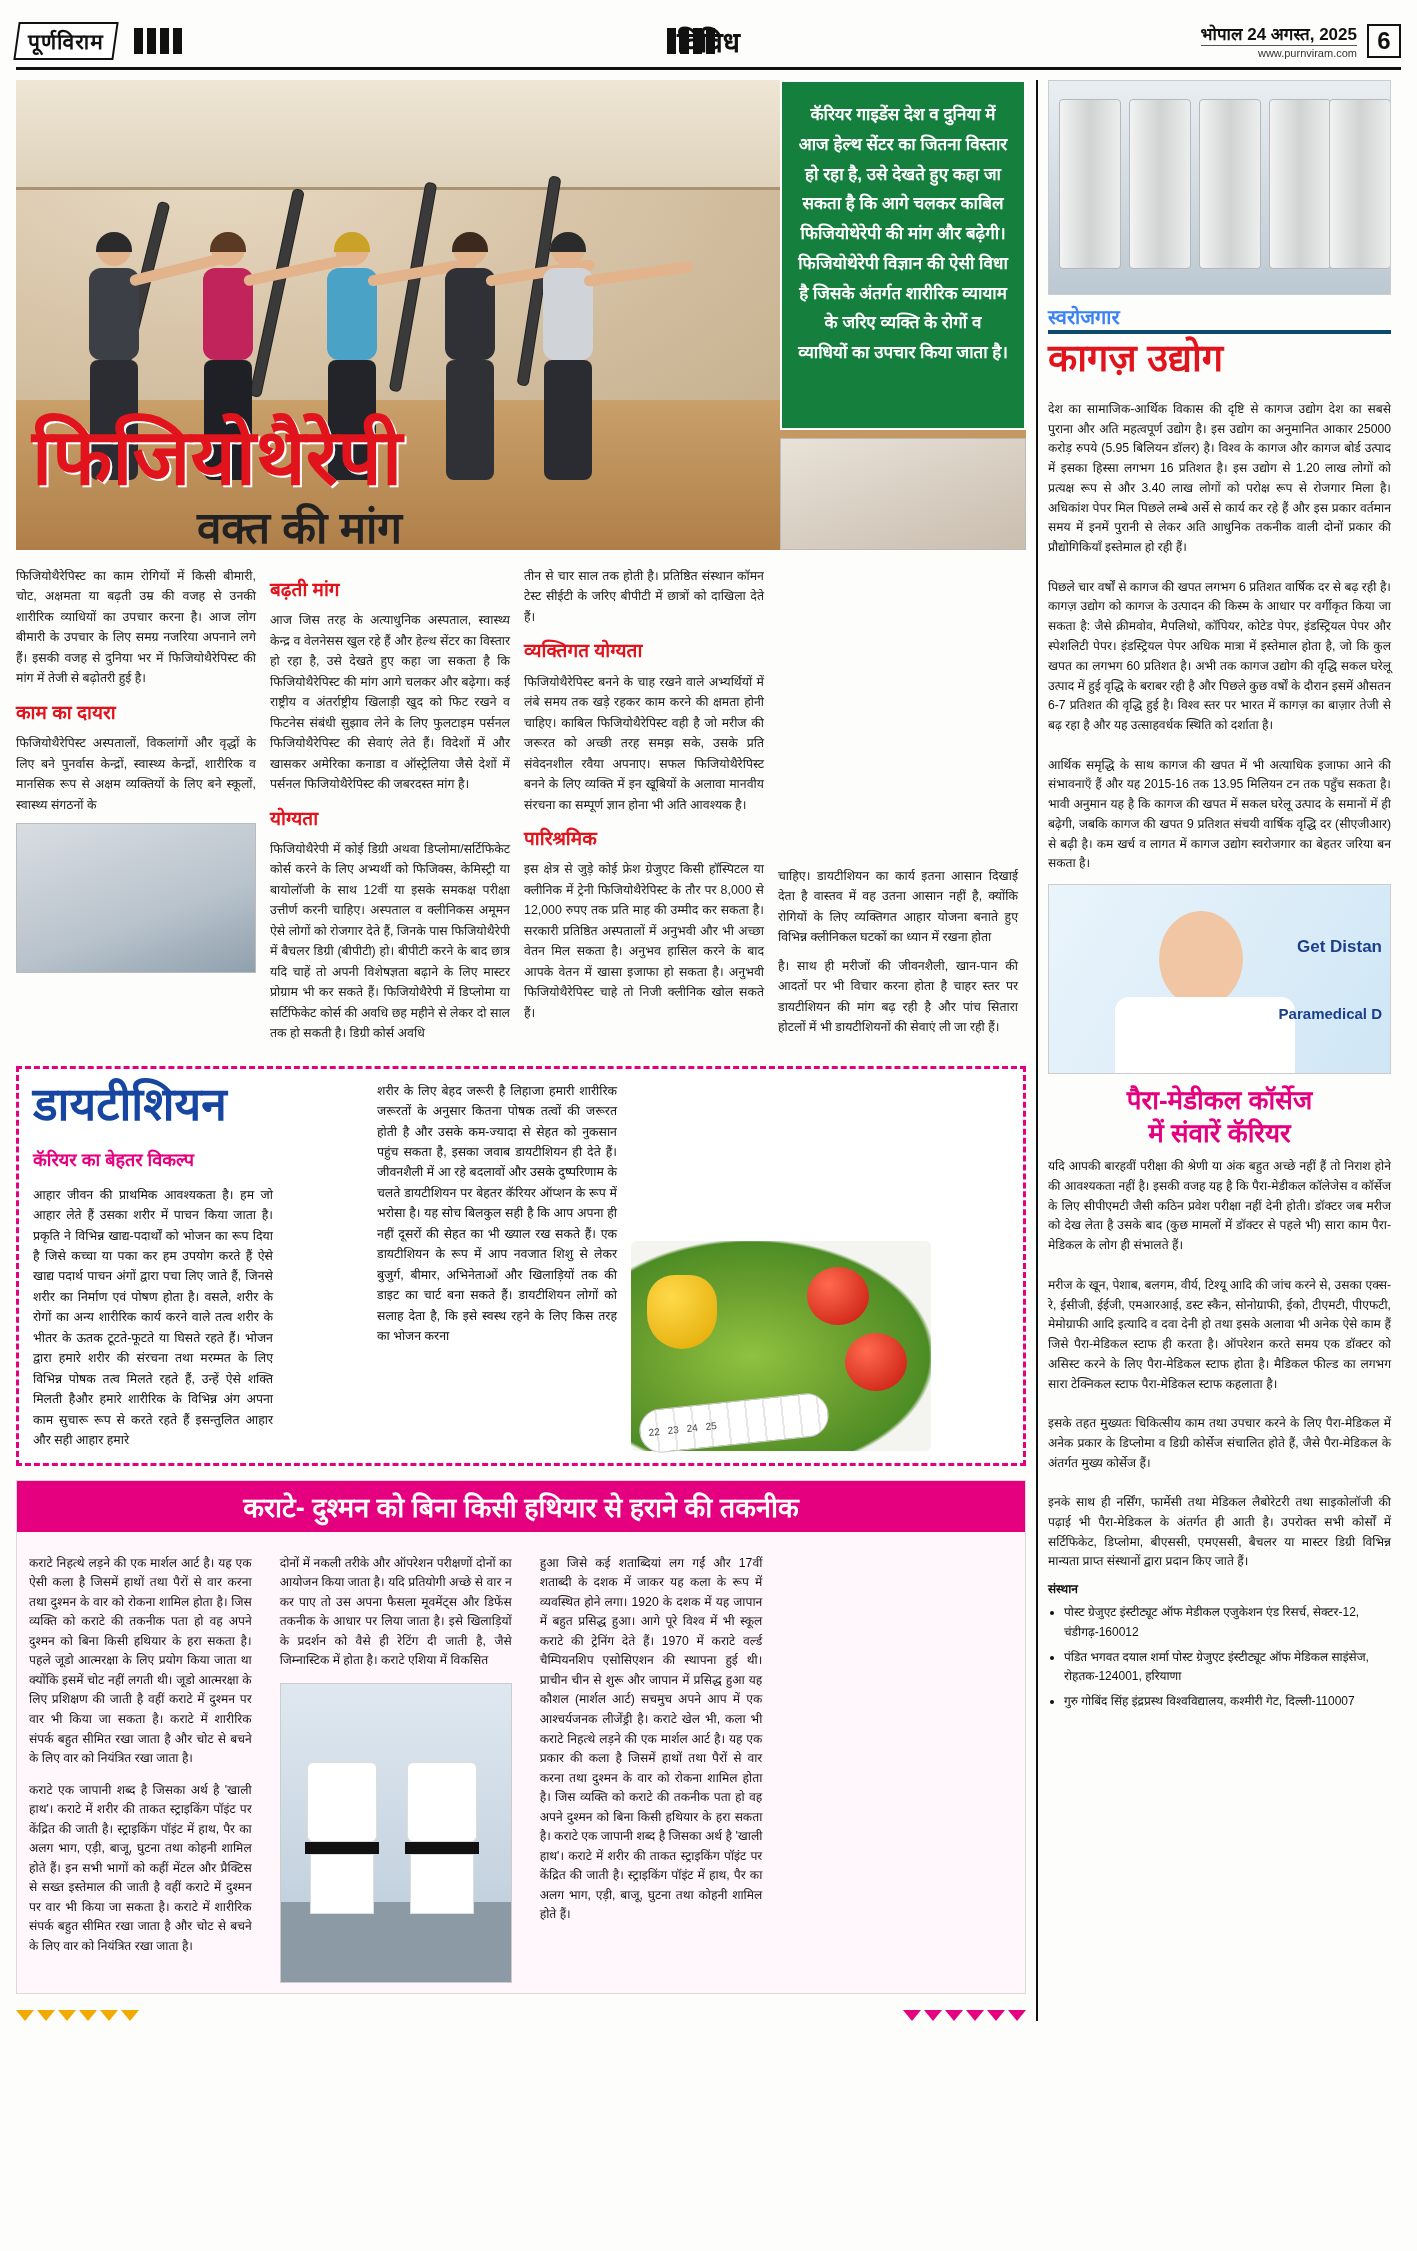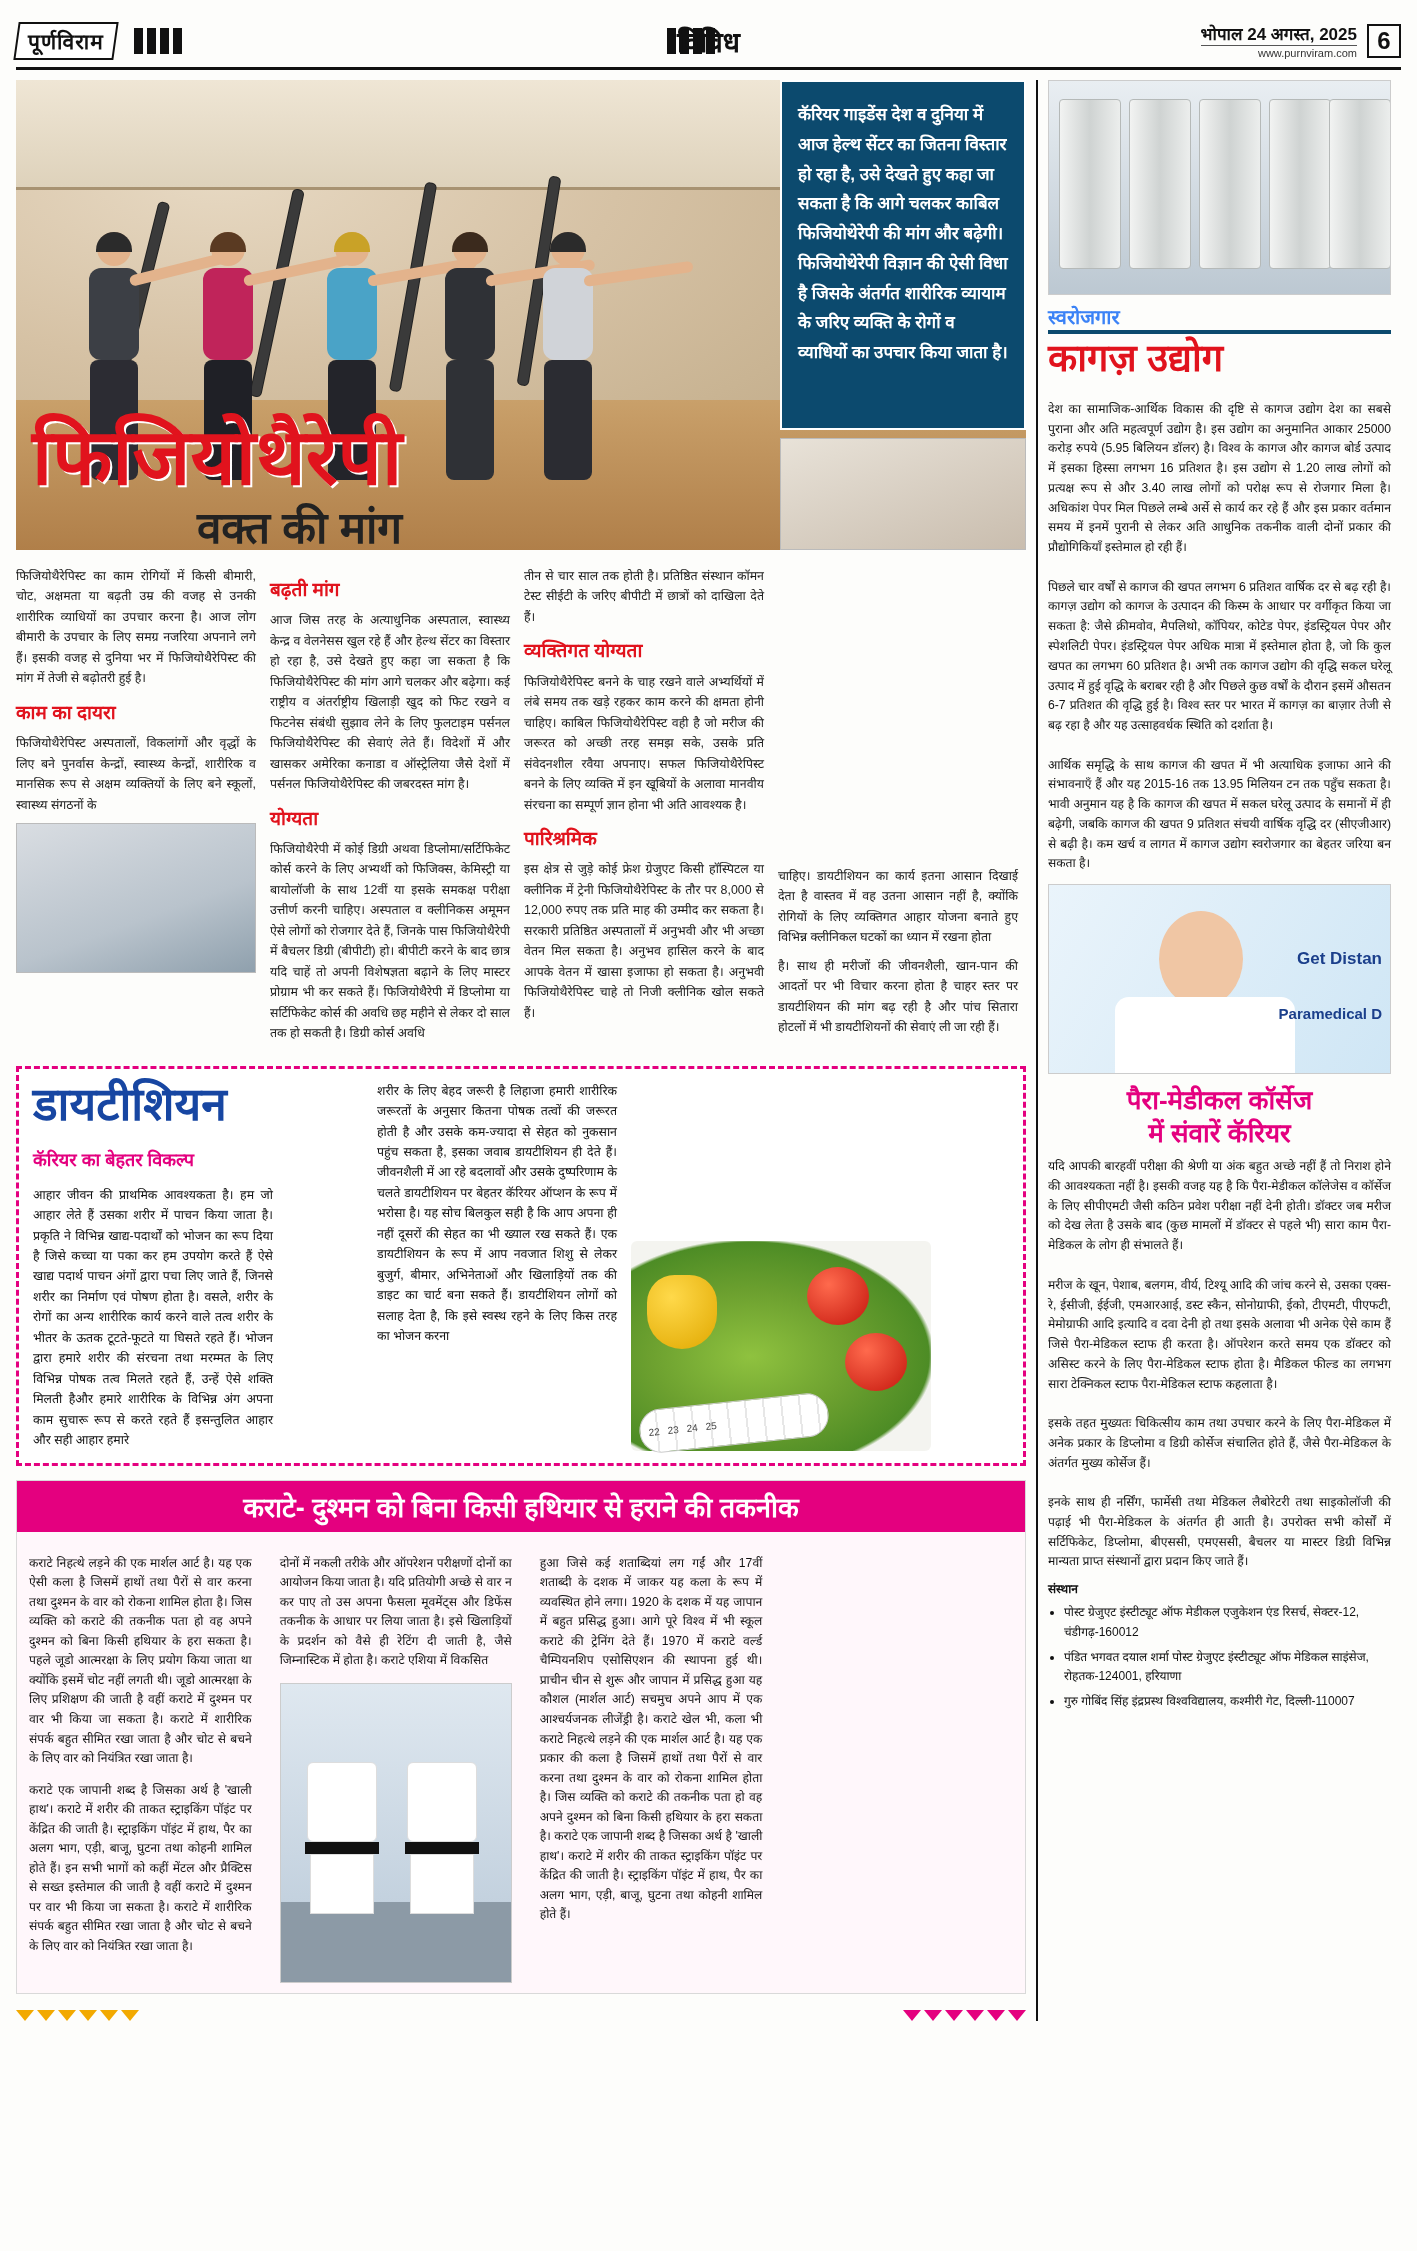--- a/index.html
+++ b/index.html
@@ -73,22 +73,22 @@
   .person .arm {
     position:absolute; top:44px; width:110px; height:11px; border-radius:6px; background:#e3b38c;
     transform-origin:left center;
   }
   .stick {
     position:absolute; width:10px; height:210px; background:#3a3a3a; border-radius:4px;
     box-shadow:0 0 0 1px #222;
   }
   .pinkbox {
     position:absolute; right:0; top:0; width:246px; height:350px;
-    background:#0c4a6e; color:#fff; padding:18px 16px;
-    font-size:17px; line-height:1.75; font-weight:bold; 
+    background:#15803d; color:#fff; padding:18px 16px;
+    font-size:17px; line-height:1.75; font-weight:bold; text-align:center;
     border:2px solid #fff;
   }
   .headline {
     position:absolute; left:16px; bottom:-6px;
   }
   .headline .h1 {
     font-size:78px; font-weight:bold; color:#e1131d; line-height:0.95;
     text-shadow:2px 2px 0 #fff;
   }
   .headline .h2 {
@@ -153,21 +153,21 @@
   .r-photo .roll { position:absolute; top:18px; width:62px; height:170px; background:linear-gradient(90deg,#f2f3f2,#cfd3d2,#eceeed); border:1px solid #b5b9b8; border-radius:4px;}
   .r-kicker { font-size:20px; font-weight:bold; color:#3b82f6; border-bottom:4px solid #0c4a6e; margin-top:8px; }
   .r-title { font-size:38px; font-weight:bold; color:#e1131d; line-height:1.1; margin:4px 0 20px; }
   .r-text { font-size:12.2px; line-height:1.62; text-align:justify; }
   .r-ad {
     margin-top:10px; height:190px; border:1px solid #ccc; position:relative; overflow:hidden;
     background:linear-gradient(120deg,#eaf4fb,#cfe6f5);
   }
   .r-ad .doc-head { position:absolute; left:110px; top:26px; width:84px;height:96px;border-radius:42px/48px;background:#f0c6a4;}
   .r-ad .doc-coat { position:absolute; left:66px; top:112px; width:180px;height:80px;background:#fff;border-radius:14px 14px 0 0;}
-  .r-ad .txt1 { position:absolute; right:8px; top:64px; font-size:17px; font-weight:bold; color:#1b3f8b;}
+  .r-ad .txt1 { position:absolute; right:8px; top:52px; font-size:17px; font-weight:bold; color:#1b3f8b;}
   .r-ad .txt2 { position:absolute; right:8px; top:120px; font-size:15px; font-weight:bold; color:#1b3f8b;}
   .r-title2 { font-size:26px; font-weight:bold; color:#e4007f; text-align:center; margin:10px 0 8px; line-height:1.25;}
   .r-inst { font-size:12px; line-height:1.6; margin-top:8px;}
   .r-inst b { display:block; margin-bottom:3px; }
   .r-inst li { margin-bottom:6px; }
   .r-inst ul { padding-left:16px; margin:4px 0;}
 
   .footer-tri { margin-top:10px; display:flex; gap:3px; }
   .footer-tri i {
     width:0;height:0;border-left:9px solid transparent;border-right:9px solid transparent;

